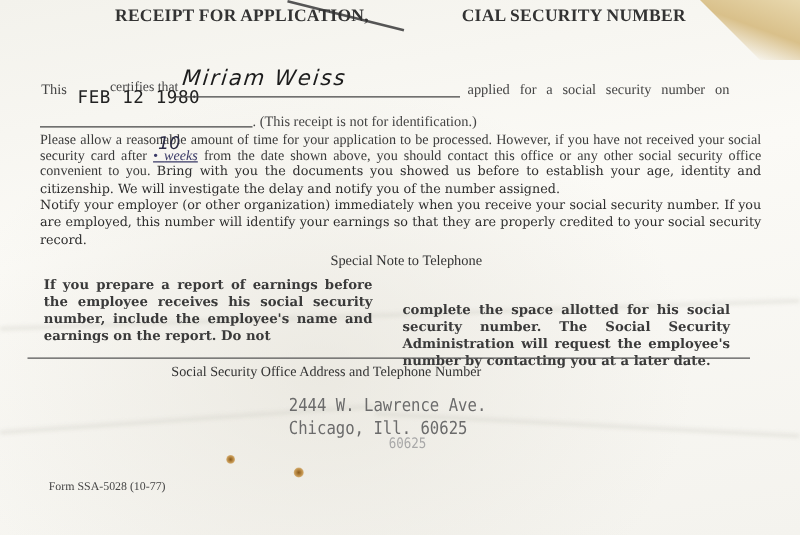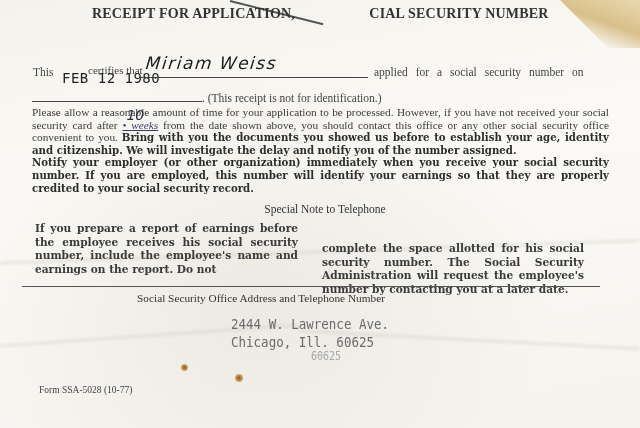--- a/index.html
+++ b/index.html
@@ -47,21 +47,21 @@
     }
     .signature {
       position: absolute; left: 146px; top: 53px;
       font-family: "DejaVu Sans", sans-serif; font-size: 17px; color: #1c1c1c;
       font-style: italic; letter-spacing: 1.5px; transform: skewX(-6deg);
     }
     .para {
       position: absolute; left: 32px; top: 106px; width: 577px;
       font-size: 11.3px; line-height: 12.6px; color: #3b3b3b; text-align: justify;
     }
-    .para .b { font-weight: bold; font-family: "DejaVu Serif", serif; font-size: 10.2px; color: #2d2d2d; }
+    .para .b { font-weight: normal; font-family: "DejaVu Serif", serif; font-size: 10.2px; color: #2d2d2d; }
     .para .hand {
       font-style: italic; text-decoration: underline; color: #3a3a66;
       position: relative;
     }
     .para .hand-num {
       position: absolute; left: 4px; top: -10px; font-size: 14px; color: #2a2a44;
       font-family: "DejaVu Sans", sans-serif; font-style: italic;
     }
     .note-heading {
       position: absolute; left: 0; width: 640px; top: 203px; text-align: center;

